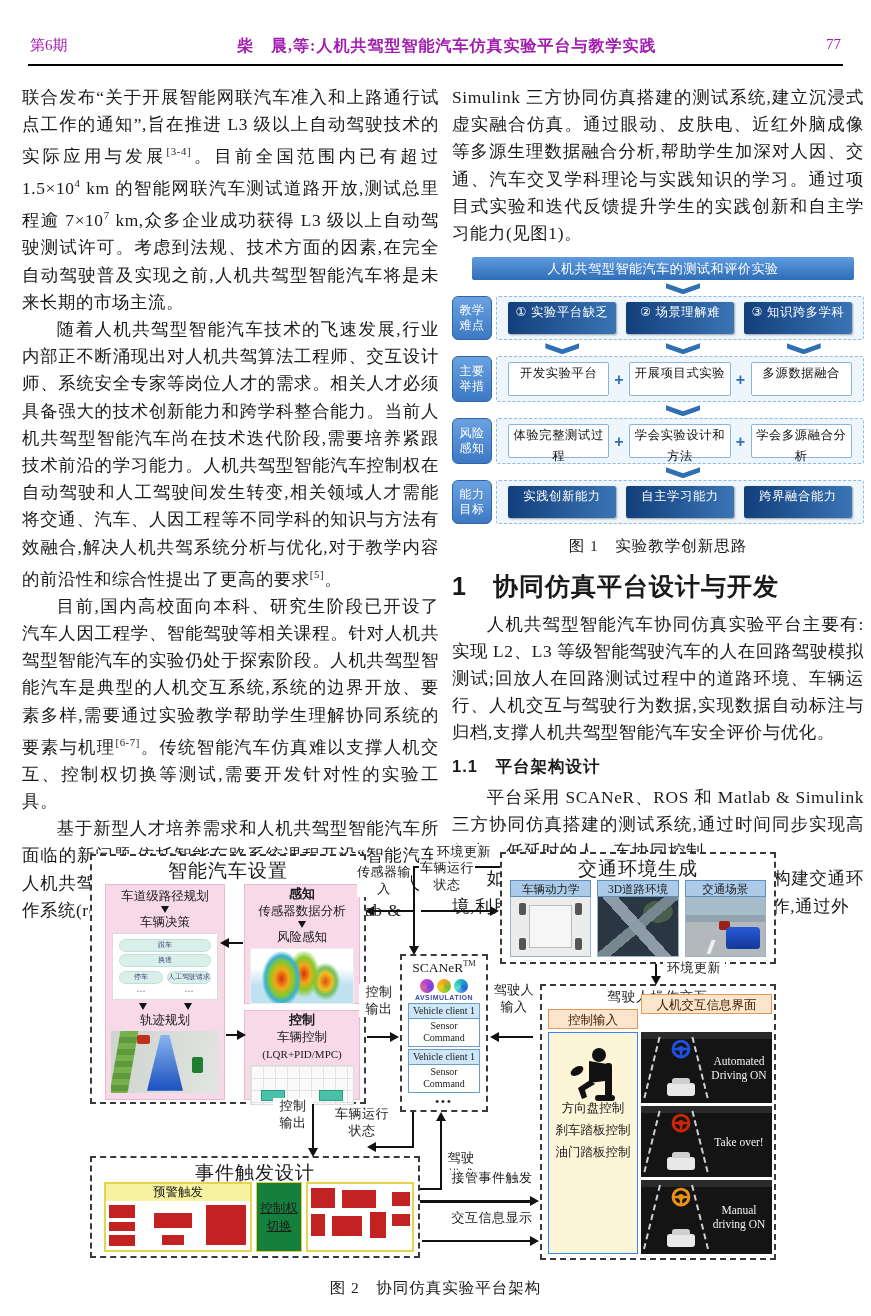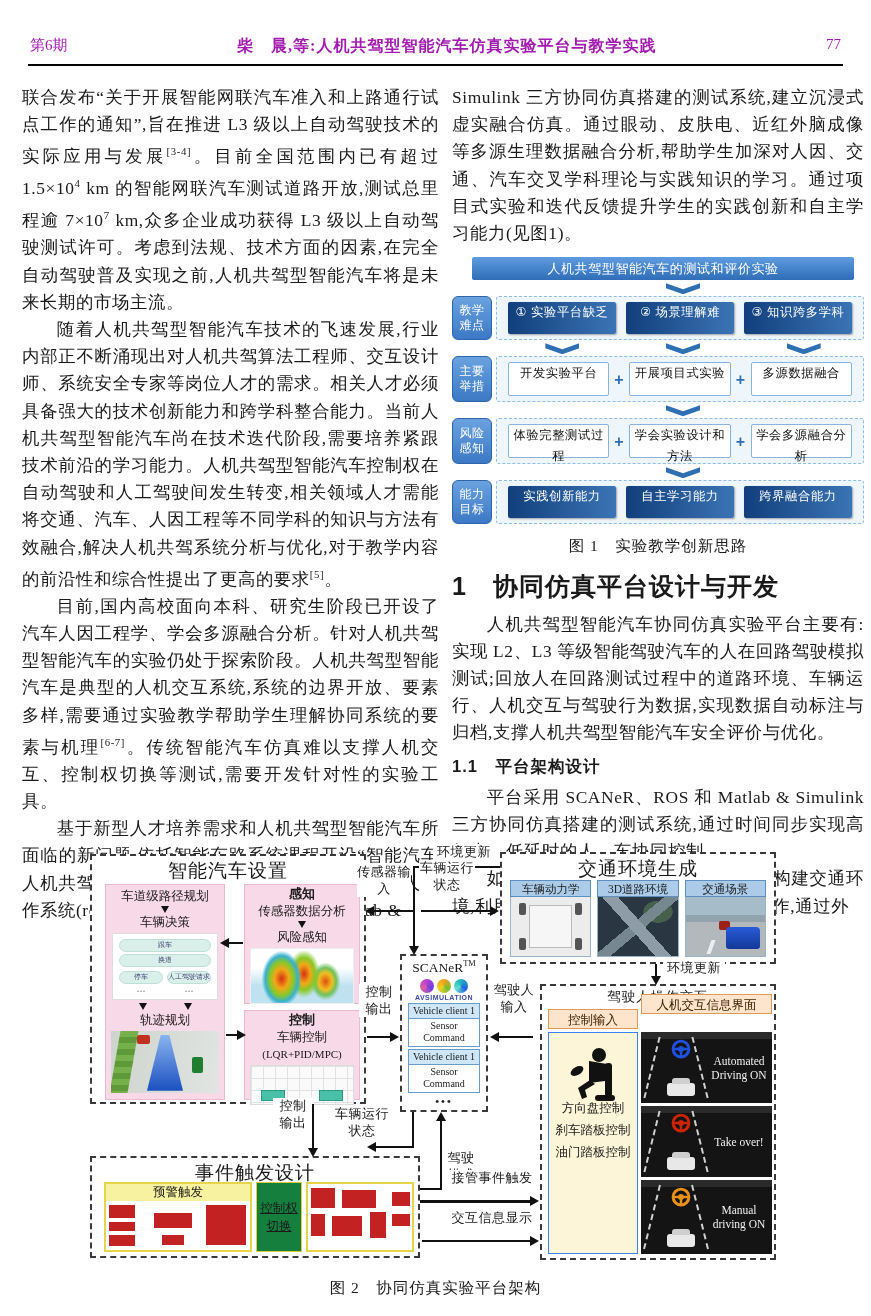--- a/index.html
+++ b/index.html
@@ -137,21 +137,21 @@
   <div class="hdr">
     <span class="issue">第6期</span>
     <span class="title">柴　晨,等:人机共驾型智能汽车仿真实验平台与教学实践</span>
     <span class="pageno">77</span>
   </div>
   <div class="hdr-rule"></div>
 
   <div class="col col-left">
     <p class="noindent"><span>联合发布“关于开展智能网联汽车准入和上路通行试点工作的通知”,旨在推进 L3 级以上自动驾驶技术的实际应用与发展</span><sup>[3-4]</sup><span>。目前全国范围内已有超过 1.5×10</span><sup>4</sup><span> km 的智能网联汽车测试道路开放,测试总里程逾 7×10</span><sup>7</sup><span> km,众多企业成功获得 L3 级以上自动驾驶测试许可。考虑到法规、技术方面的因素,在完全自动驾驶普及实现之前,人机共驾型智能汽车将是未来长期的市场主流。</span></p>
     <p><span>随着人机共驾型智能汽车技术的飞速发展,行业内部正不断涌现出对人机共驾算法工程师、交互设计师、系统安全专家等岗位人才的需求。相关人才必须具备强大的技术创新能力和跨学科整合能力。当前人机共驾型智能汽车尚在技术迭代阶段,需要培养紧跟技术前沿的学习能力。人机共驾型智能汽车控制权在自动驾驶和人工驾驶间发生转变,相关领域人才需能将交通、汽车、人因工程等不同学科的知识与方法有效融合,解决人机共驾系统分析与优化,对于教学内容的前沿性和综合性提出了更高的要求</span><sup>[5]</sup><span>。</span></p>
-    <p><span>目前,国内高校面向本科、研究生阶段已开设了汽车人因工程学、学会多源融合分析。针对人机共驾型智能汽车的实验仍处于探索阶段。人机共驾型智能汽车是典型的人机交互系统,系统的边界开放、要素多样,需要通过实验教学帮助学生理解协同系统的要素与机理</span><sup>[6-7]</sup><span>。传统智能汽车仿真难以支撑人机交互、控制权切换等测试,需要开发针对性的实验工具。</span></p>
+    <p><span>目前,国内高校面向本科、研究生阶段已开设了汽车人因工程学、智能驾驶等相关课程。针对人机共驾型智能汽车的实验仍处于探索阶段。人机共驾型智能汽车是典型的人机交互系统,系统的边界开放、要素多样,需要通过实验教学帮助学生理解协同系统的要素与机理</span><sup>[6-7]</sup><span>。传统智能汽车仿真难以支撑人机交互、控制权切换等测试,需要开发针对性的实验工具。</span></p>
     <p>基于新型人才培养需求和人机共驾型智能汽车所面临的新问题,依托智能车路系统课程开设“智能汽车人机共驾测试和评价实验”,采用 SCANeR、机器人操作系统(robot operating system, ROS)和 Matlab &amp;</p>
   </div>
 
   <div class="col col-right">
     <p class="noindent">Simulink 三方协同仿真搭建的测试系统,建立沉浸式虚实融合仿真。通过眼动、皮肤电、近红外脑成像等多源生理数据融合分析,帮助学生加深对人因、交通、汽车交叉学科理论与实践知识的学习。通过项目式实验和迭代反馈提升学生的实践创新和自主学习能力(见图1)。</p>
 
     <div class="fig1">
       <div class="f1-bar">人机共驾型智能汽车的测试和评价实验</div>
       <div class="f1-arrows">
         <div class="slot">

